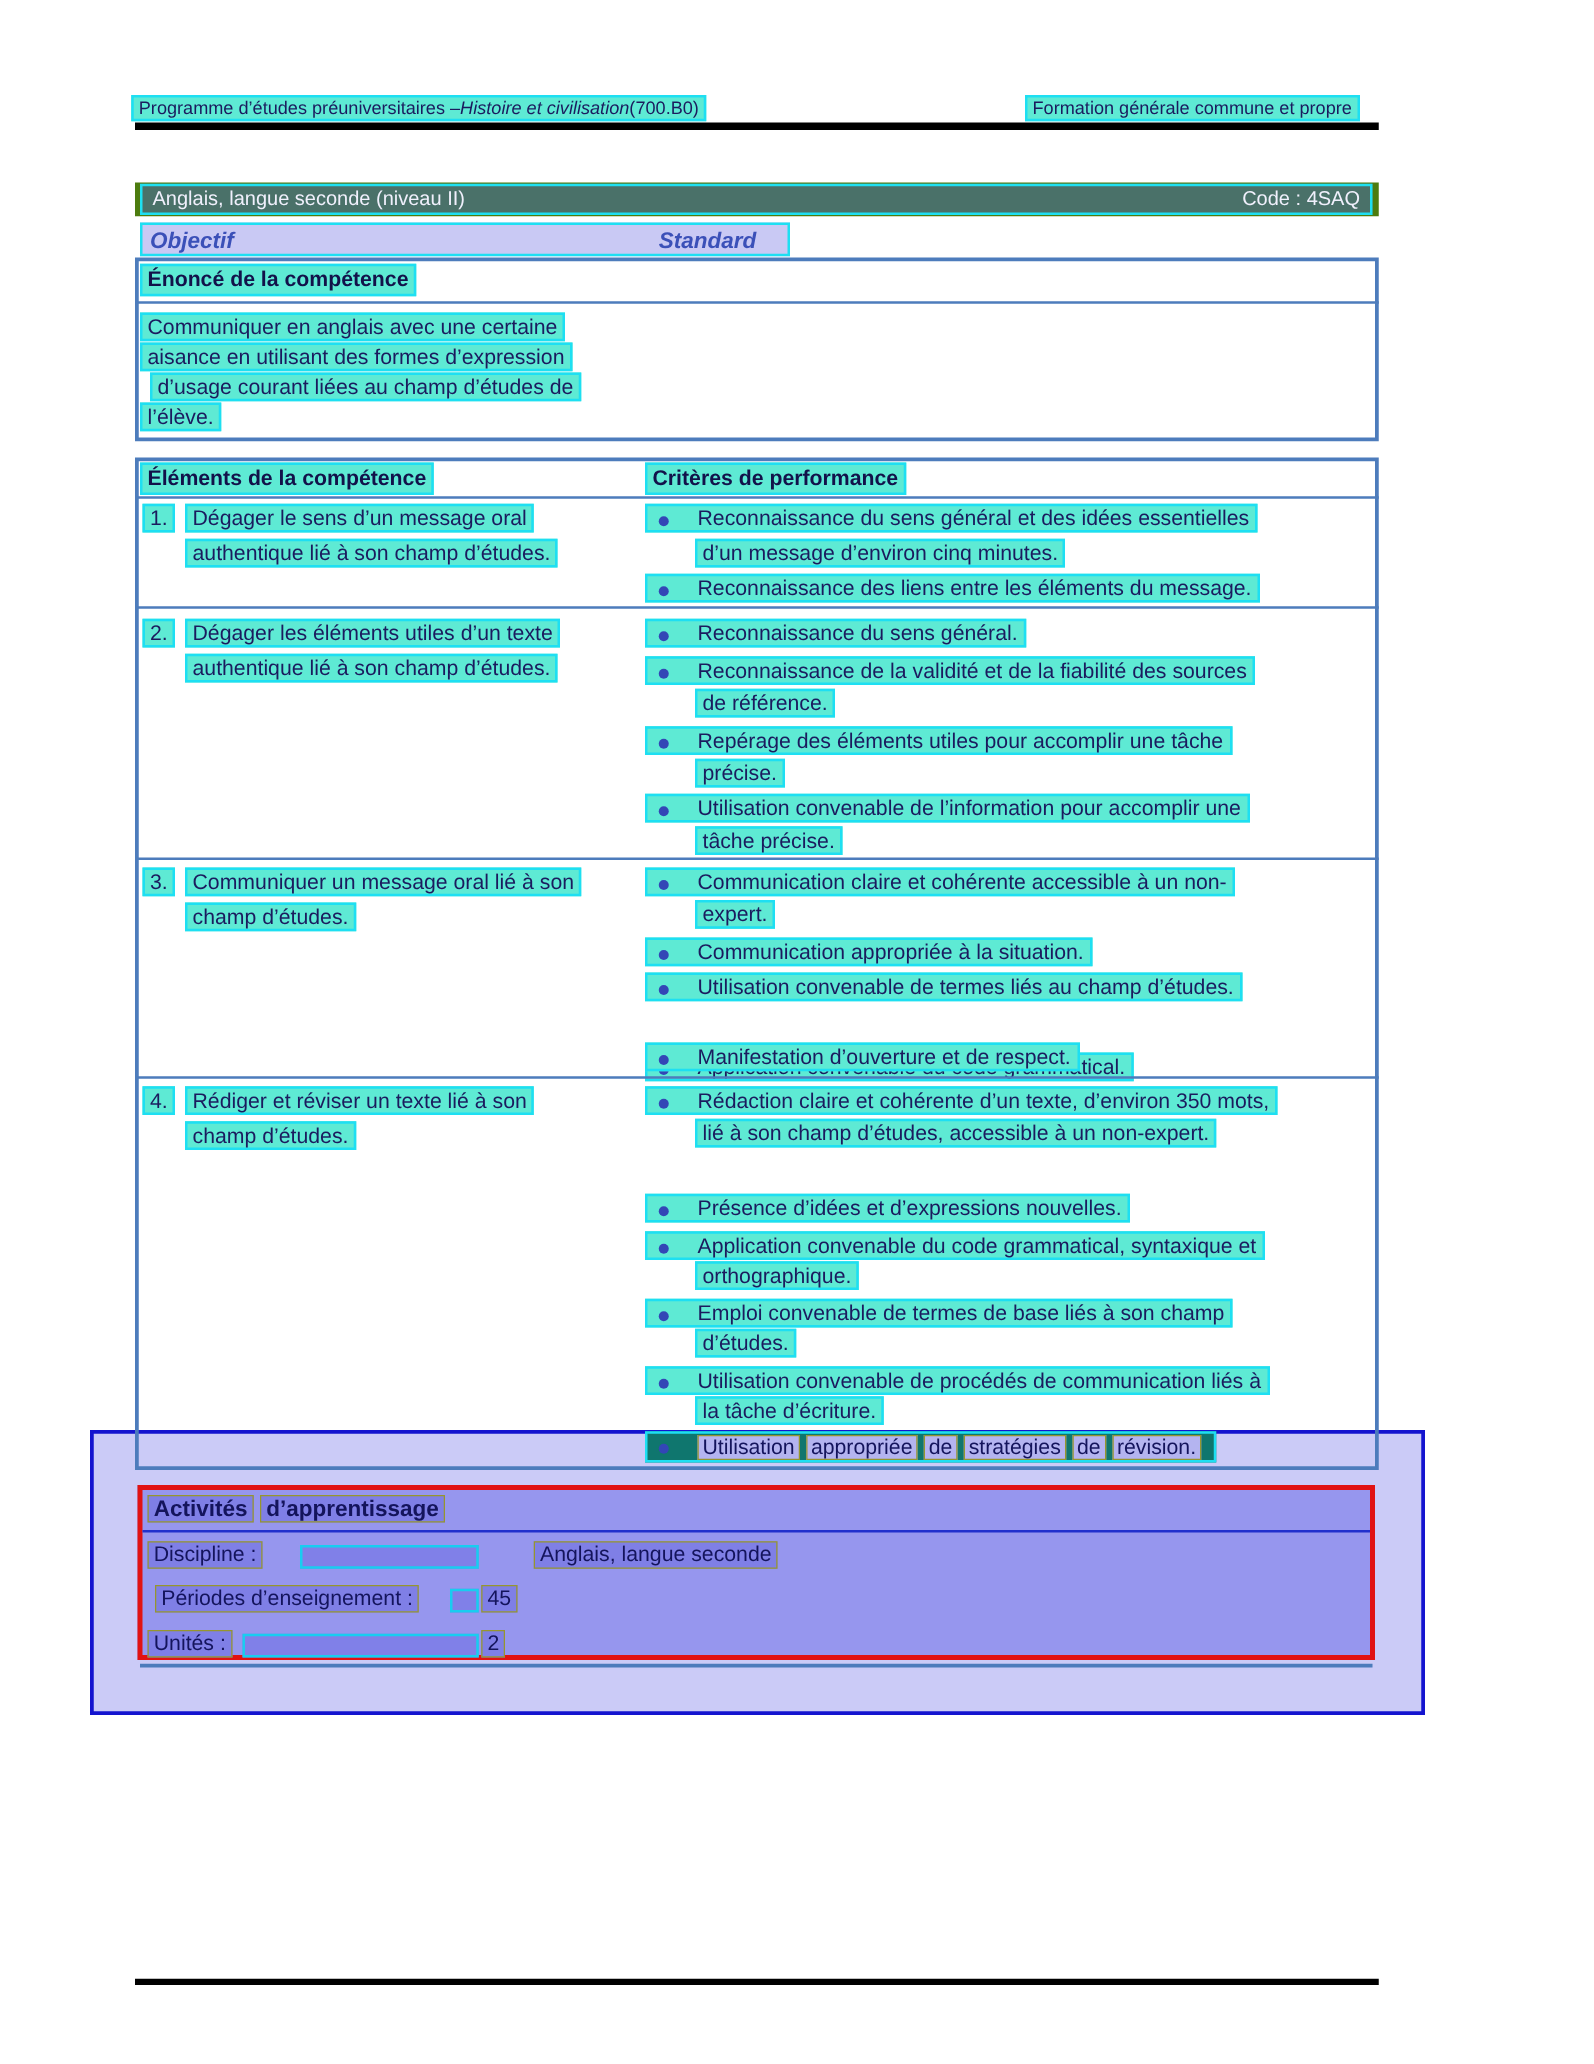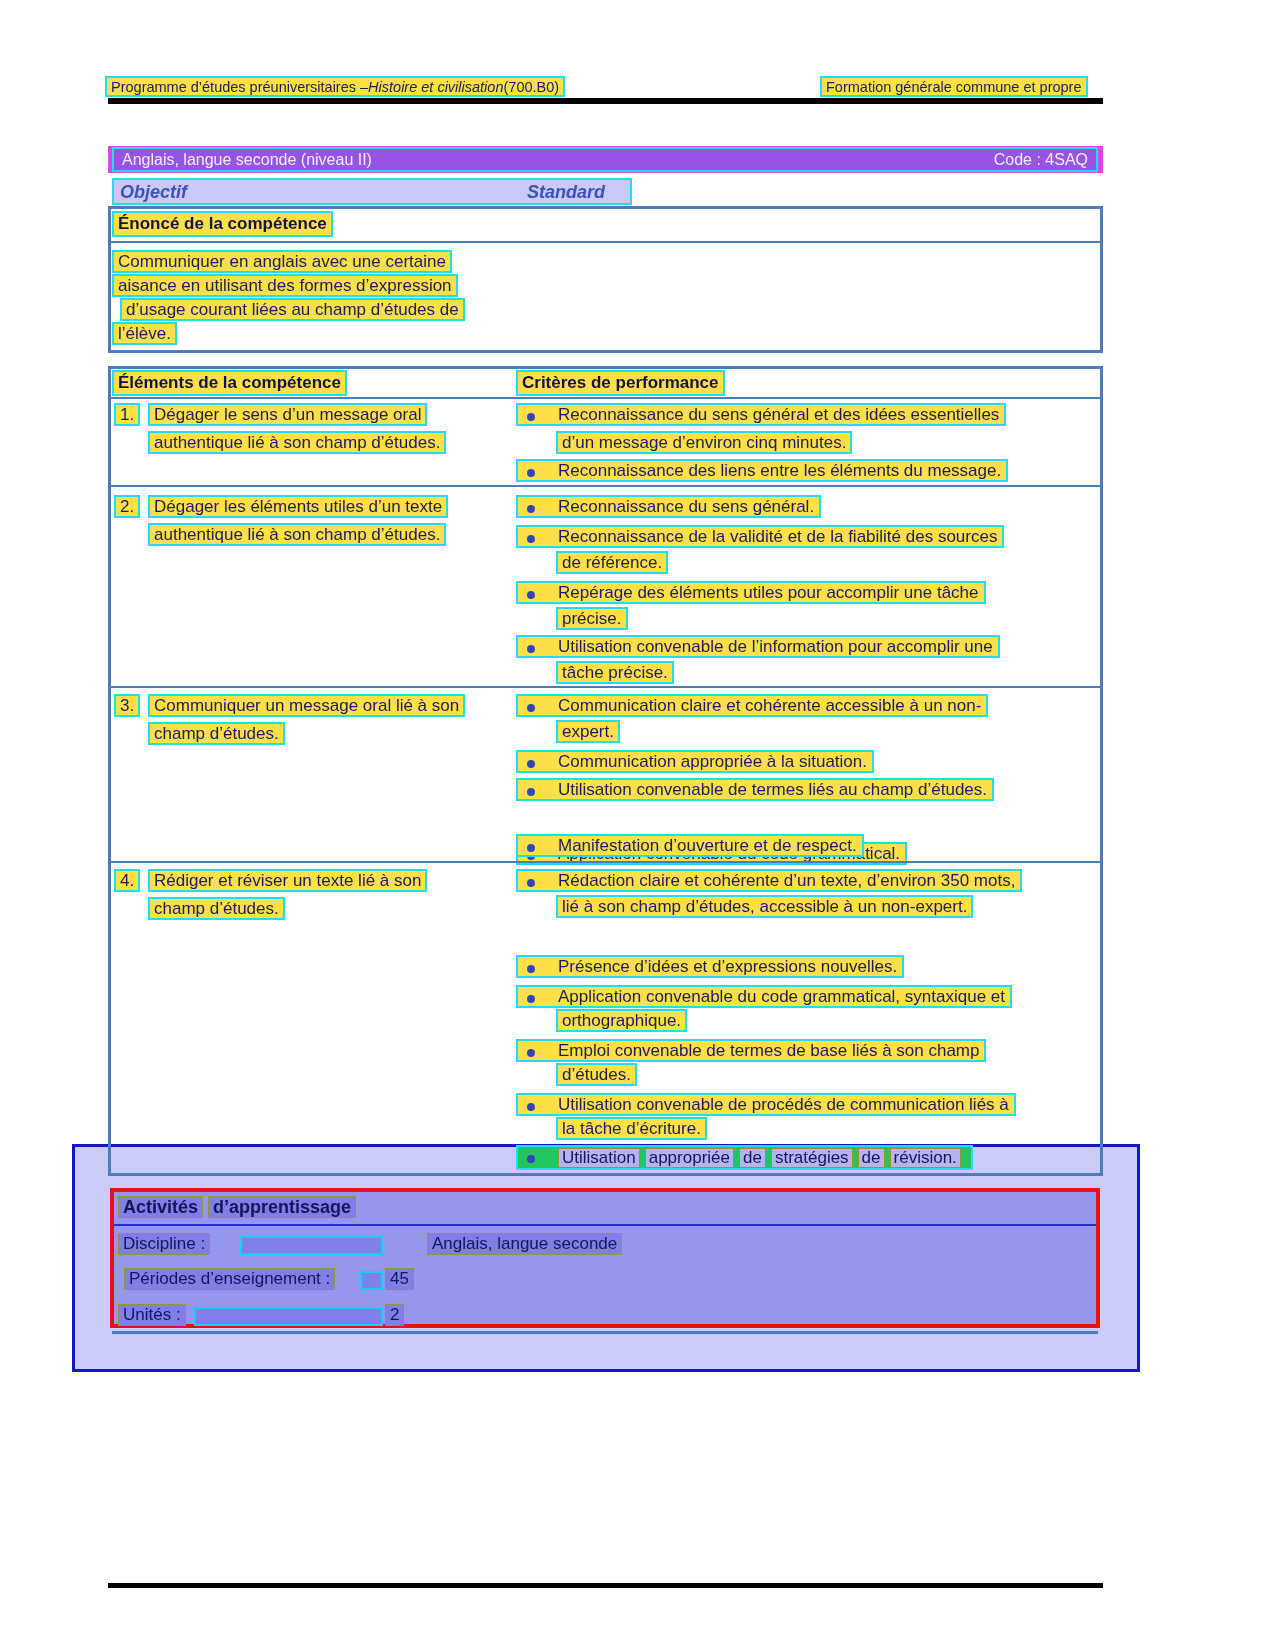--- a/index.html
+++ b/index.html
@@ -1,31 +1,31 @@
 <!DOCTYPE html>
 <html><head>
 <meta charset="utf-8">
 <style>
   html,body{margin:0;padding:0;background:#ffffff;}
   .page{position:relative;width:1275px;height:1651px;background:#ffffff;
         font-family:"Liberation Sans", sans-serif;color:#1b1b5e;overflow:hidden;}
 
   
-  .hl{position:absolute;background:#fde047;border:2px solid #1edff2;height:23px;
+  .hl{position:absolute;background:#5eead4;border:2px solid #1edff2;height:23px;
       box-sizing:border-box;display:flex;align-items:center;white-space:nowrap;
       padding:0 4px;font-size:17px;color:#1b1b5e;}
   .hl.small{font-size:14.5px;height:21px;}
   .hl.hdr{height:26px;font-size:17px;font-weight:bold;color:#12124a;}
 
   .rule{position:absolute;background:#000;}
   .steel{position:absolute;background:#4d7cbc;}
 
   .tableborder{position:absolute;border:3px solid #4d7cbc;box-sizing:border-box;background:transparent;}
 
-  .titlebar{position:absolute;left:108px;top:146px;width:995px;height:27px;background:#d946ef;box-sizing:border-box;}
+  .titlebar{position:absolute;left:108px;top:146px;width:995px;height:27px;background:#4d7c0f;box-sizing:border-box;}
   .titlebar .inner{position:absolute;left:4px;right:5px;top:1px;bottom:1px;border:2px solid #1edff2;
       background:rgba(70,100,215,0.45);display:flex;justify-content:space-between;align-items:center;
       padding:0 8px;color:#f0f0fc;font-size:16px;white-space:nowrap;box-sizing:border-box;}
 
   .objbox{position:absolute;left:112px;top:178px;width:520px;height:27px;background:#c9c9f4;
       border:2px solid #1edff2;box-sizing:border-box;font-size:18px;font-weight:bold;font-style:italic;color:#3b50b8;}
   .objbox .obj{position:absolute;left:6px;top:2px;}
   .objbox .std{position:absolute;left:413px;top:2px;}
 
   
@@ -174,21 +174,21 @@
       <span class="dot"></span>
       <span>Emploi convenable de termes de base liés à son champ</span>
     </div>
   <div class="hl" style="left:556px;top:1063px;">d’études.</div>
   <div class="hl crit" style="left:516px;top:1093px;">
       <span class="dot"></span>
       <span>Utilisation convenable de procédés de communication liés à</span>
     </div>
   <div class="hl" style="left:556px;top:1117px;">la tâche d’écriture.</div>
 
-  <div class="hl crit" style="left:516px;top:1145px;height:25px;background:#22c55e;">
+  <div class="hl crit" style="left:516px;top:1145px;height:25px;background:#0f766e;">
     <span class="dot"></span>
     <span class="wb2">Utilisation</span>
     <span class="wb2">appropriée</span>
     <span class="wb2">de</span>
     <span class="wb2">stratégies</span>
     <span class="wb2">de</span>
     <span class="wb2">révision.</span>
   </div>
 
   <div class="redbox"></div>

